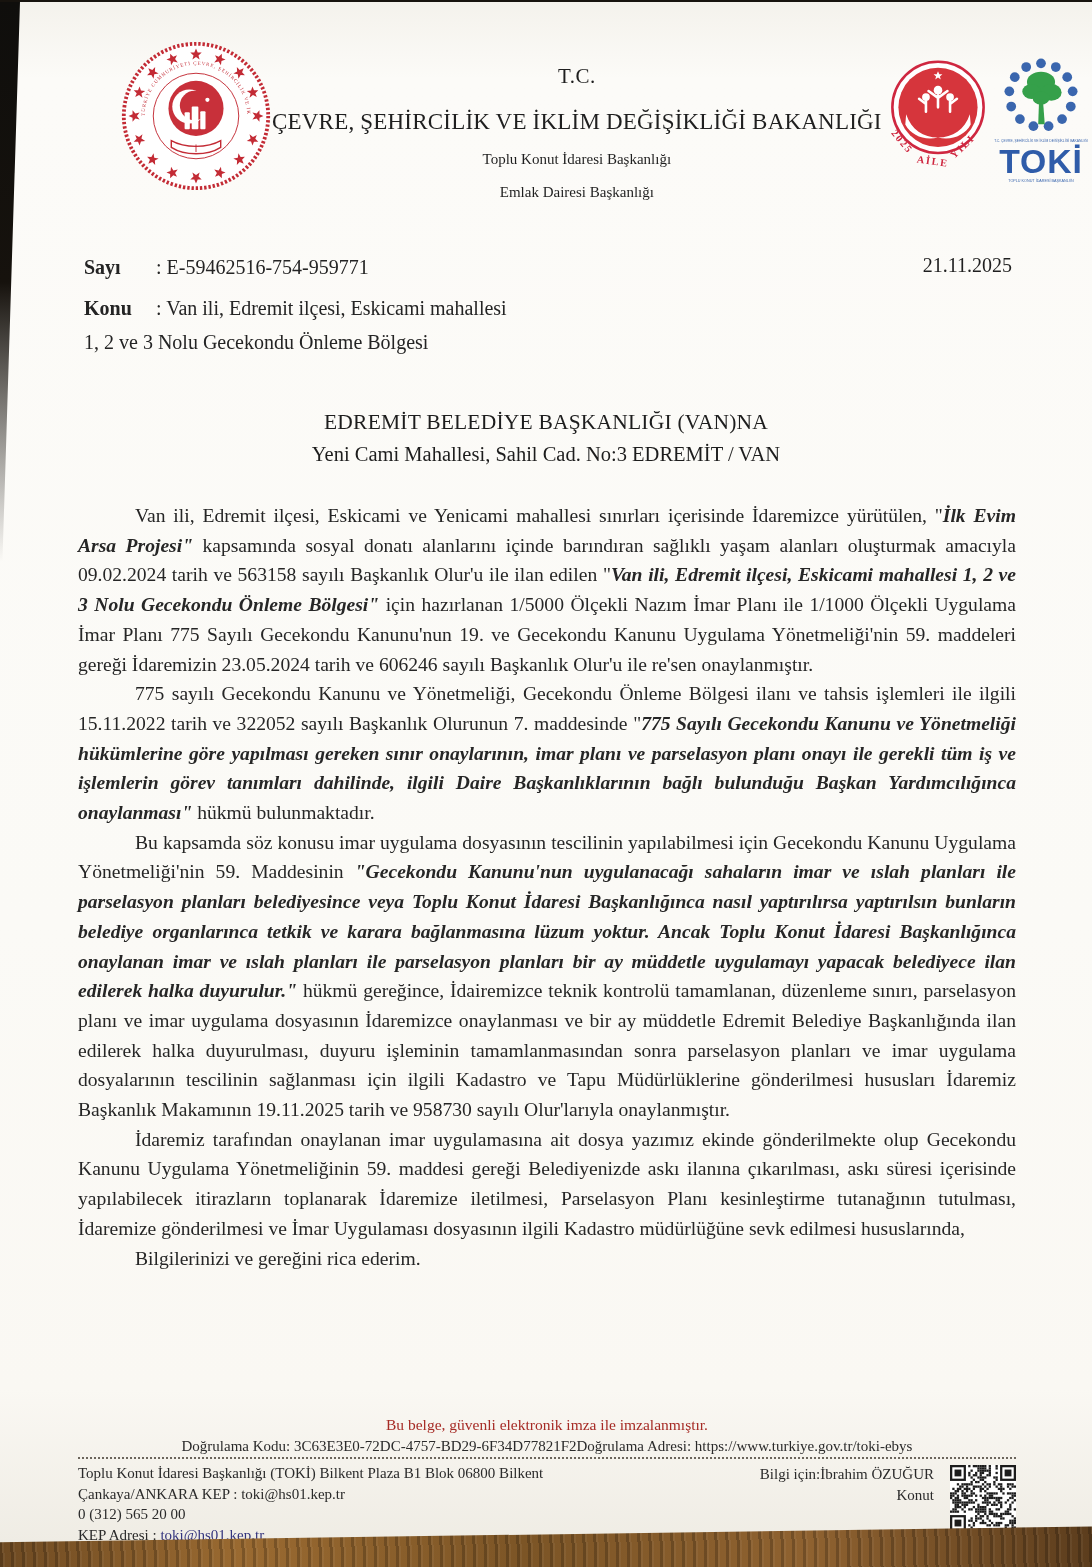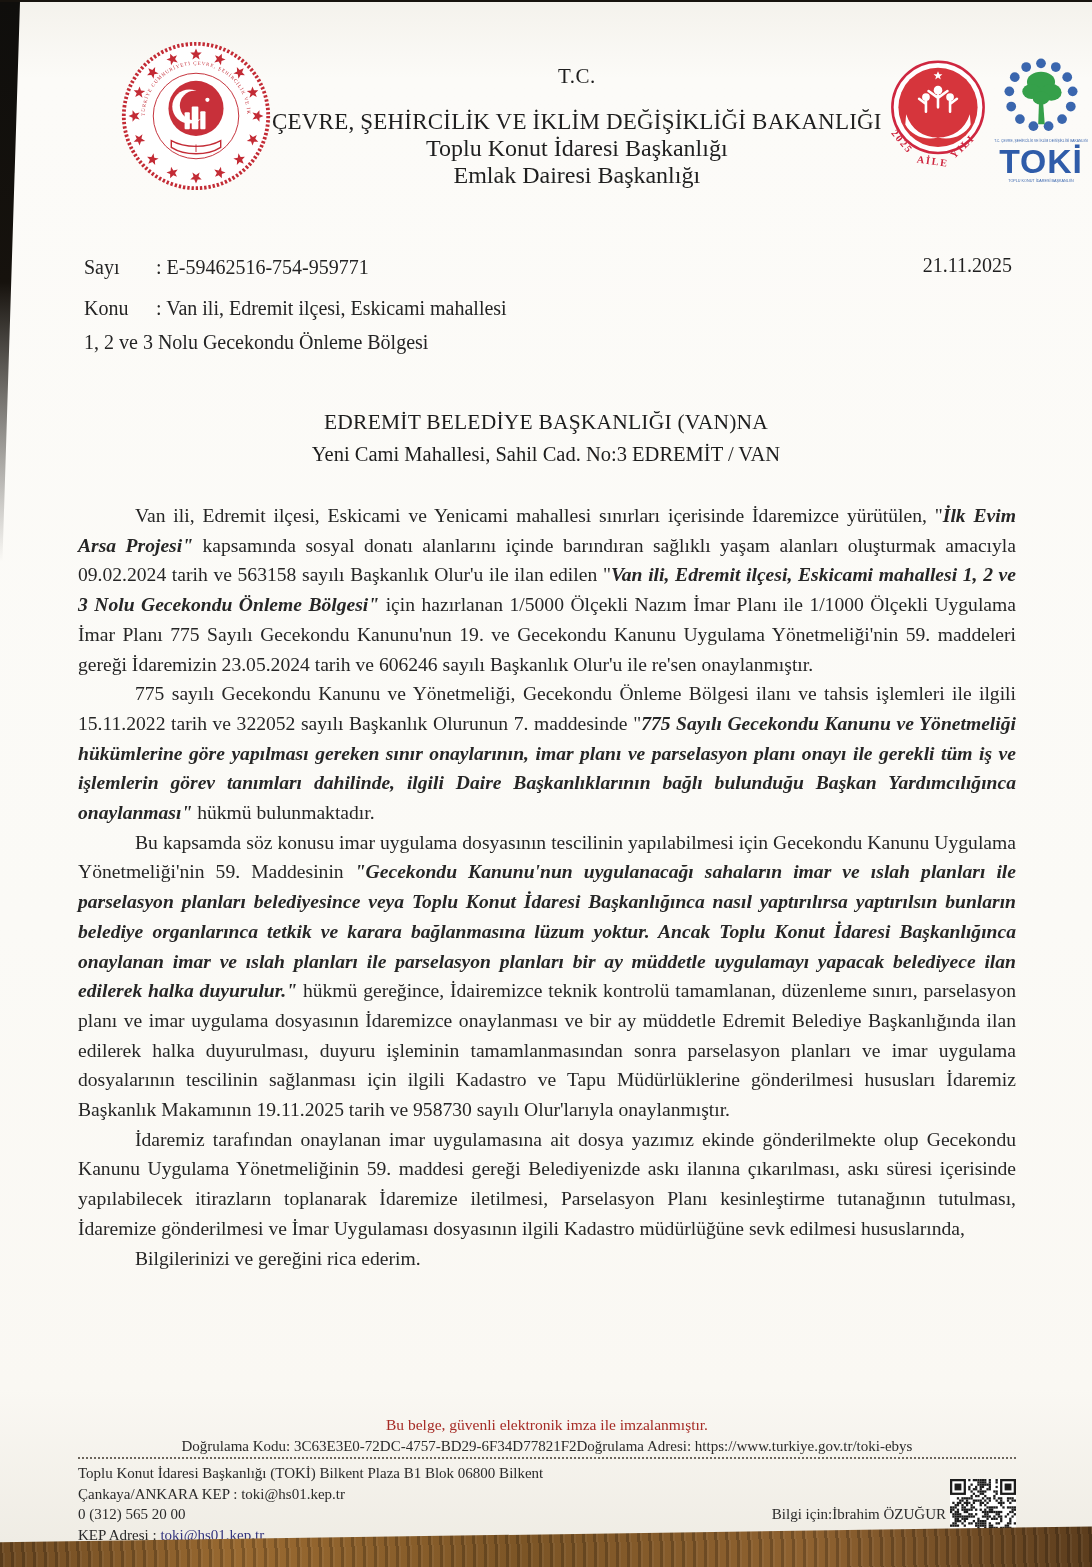--- a/index.html
+++ b/index.html
@@ -16,46 +16,46 @@
           repeating-linear-gradient(88deg, rgba(0,0,0,.20) 0 3px, rgba(255,255,255,.05) 3px 5px, transparent 5px 11px),
           linear-gradient(90deg,#6e4a22,#9a6a31 22%,#7c5526 48%,#8f6230 74%,#5c3d1d 100%);
         clip-path:polygon(0 46%,100% 12%,100% 100%,0 100%);
         filter:drop-shadow(0 -4px 3px rgba(0,0,0,.55));}
   
   .letterhead{position:absolute;top:38px;left:70px;right:60px;height:170px;display:flex;}
   .emblem{width:152px;height:152px;margin-left:50px;flex:none;}
   .titles{flex:1;padding-top:24px;text-align:center;color:#1f1f1f;}
   .tc{font-size:21px;letter-spacing:.5px;}
   .ministry{font-size:23px;margin-top:20px;letter-spacing:.2px;white-space:nowrap;}
-  .subtitle{font-size:24px;margin-top:0;}
+  .subtitle{font-size:15px;margin-top:16px;}
   .logos{flex:none;display:flex;align-items:flex-start;margin-top:14px;}
   
   .meta{position:absolute;top:252px;left:84px;right:80px;font-size:20px;color:#242424;}
   .meta-row{display:flex;line-height:26px;}
   .meta-row.konu{margin-top:11px;line-height:34px;}
-  .meta-label{width:72px;flex:none;}
+  .meta-label{width:72px;flex:none;font-weight:bold;}
   .konu-cont{line-height:34px;}
   .date{position:absolute;top:0;right:0;font-size:20px;color:#1f1f1f;}
   
   .addressee{position:absolute;top:408px;left:0;right:0;text-align:center;color:#1d1d1d;}
   .addr1{font-size:21.5px;letter-spacing:.2px;}
   .addr2{font-size:20.5px;margin-top:8px;}
   
   .body-text{position:absolute;top:499px;left:78px;right:76px;font-size:19.6px;line-height:29.7px;
              text-align:justify;color:#262626;}
   .para{margin:0;text-indent:57px;}
   .bi{font-weight:bold;font-style:italic;}
   
   .footer{position:absolute;left:78px;right:76px;top:1414px;color:#2a2a2a;}
   .esign{text-align:center;color:#a62b25;font-size:15.5px;}
   .vrow{display:flex;justify-content:center;font-size:15px;margin-top:4px;padding-bottom:2px;
         border-bottom:2px dotted #6b655c;}
   .fcols{display:flex;font-size:15px;line-height:20.5px;margin-top:4px;}
   .fleft{flex:1;}
-  .fright{flex:none;display:flex;gap:4px;align-items:flex-end;}
+  .fright{flex:none;display:flex;gap:16px;align-items:flex-start;}
   .contact{text-align:right;padding-top:1px;}
   .kep-link{color:#33347e;text-decoration:underline;}
   .qr{width:66px;height:66px;margin-top:2px;background:#fff;}
 </style>
 </head>
 <body>
 
 <div class="photo">
   <div class="paper">
     <div class="edge-left"></div>

